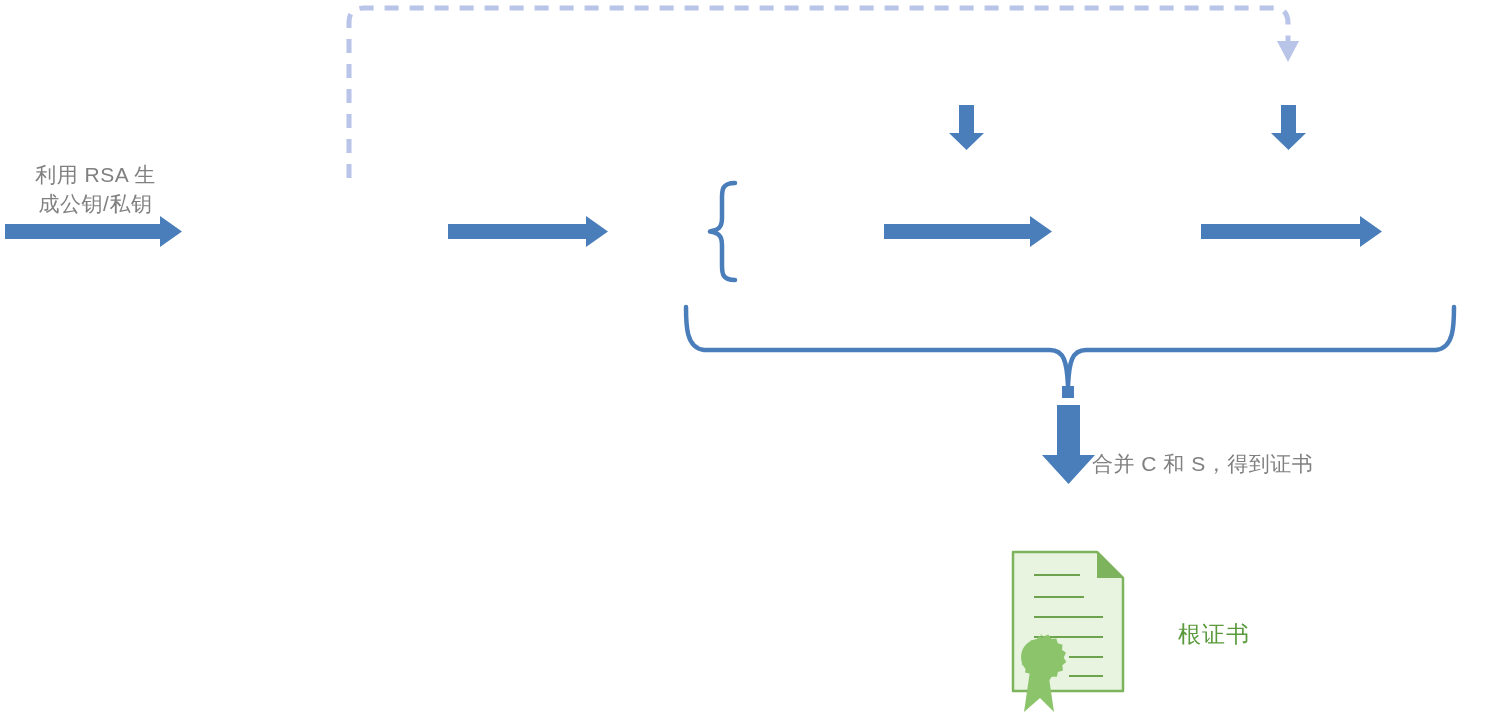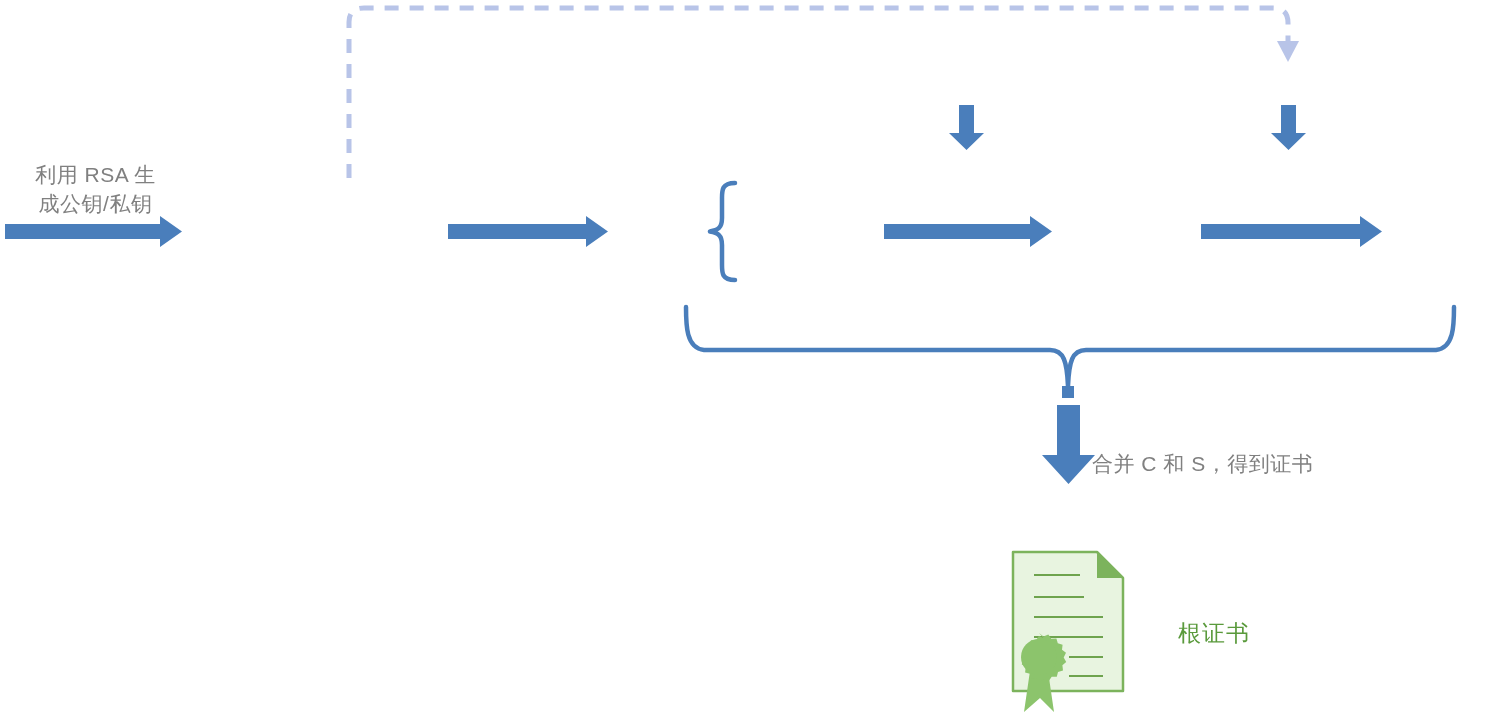--- a/index.html
+++ b/index.html
@@ -29,21 +29,21 @@
     letter-spacing:0.5px;
     font-family:"Liberation Sans","DejaVu Sans",sans-serif;
   }
   .cert-label{
     position:absolute;
     color:#5a9a3c;
     font-size:23px;
     line-height:30px;
     white-space:nowrap;
     letter-spacing:1px;
-    font-family:Liberation Mono, monospace;
+    font-family:Liberation Serif, serif;
   }
 
   .lbl-1{left:8px;  top:160px; width:175px;}
   .lbl-2{left:438px;top:160px; width:180px;}
   .lbl-3{left:876px;top:160px; width:180px;}
   .lbl-4{left:1197px;top:160px;width:180px;}
   .lbl-merge{left:1092px;top:428px;margin-top:21px;}
   .lbl-cert{left:1178px;top:620px;}
 </style>
 </head>

